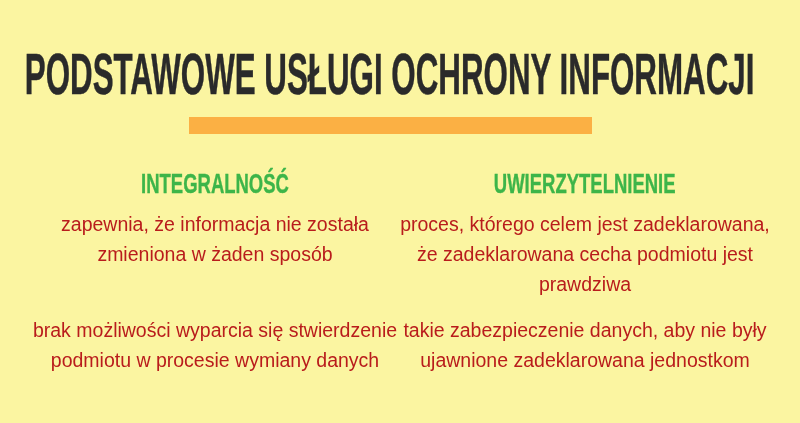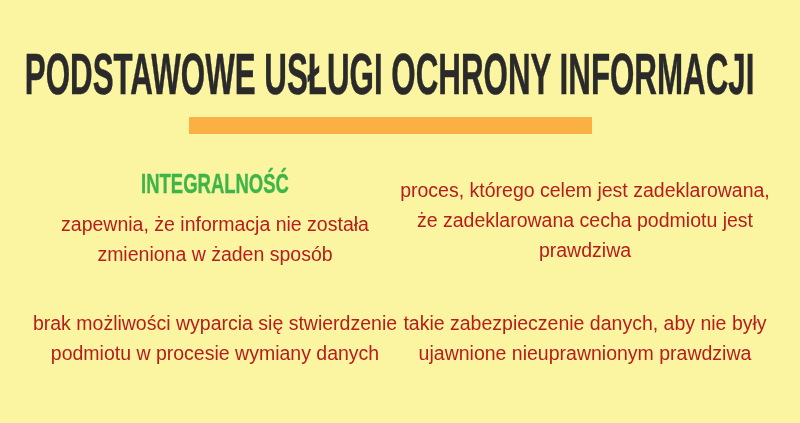--- a/index.html
+++ b/index.html
@@ -39,21 +39,21 @@
   }
   .underline-bar {
     width: 403px;
     height: 17px;
     background: #FBB044;
     margin: 12px auto 0;
   }
   .services-grid {
     display: grid;
     grid-template-columns: 1fr 1fr;
-    row-gap: 31px;
+    row-gap: 8px;
     margin: 33px 10px 0 30px;
     align-items: start;
   }
   .card {
     text-align: center;
   }
   .card-heading {
     display: flex;
     justify-content: center;
     margin: 0;
@@ -94,29 +94,32 @@
 
     <section class="card">
       <h2 class="card-heading">
         <span class="heading-text">INTEGRALNOŚĆ</span>
       </h2>
       <p>zapewnia, że informacja nie została
 zmieniona w żaden sposób</p>
     </section>
 
     <section class="card">
+      <h2 class="card-heading">
+        <span class="heading-text">UWIERZYTELNIENIE</span>
+      </h2>
       <p>proces, którego celem jest zadeklarowana,
 że zadeklarowana cecha podmiotu jest
 prawdziwa</p>
     </section>
 
     <section class="card">
       <p>brak możliwości wyparcia się stwierdzenie
 podmiotu w procesie wymiany danych</p>
     </section>
 
     <section class="card">
       <p>takie zabezpieczenie danych, aby nie były
-ujawnione nieuprawnionym prawdziwa</p>
+ujawnione zadeklarowana jednostkom</p>
     </section>
 
   </div>
 </div>
 
 </body></html>

